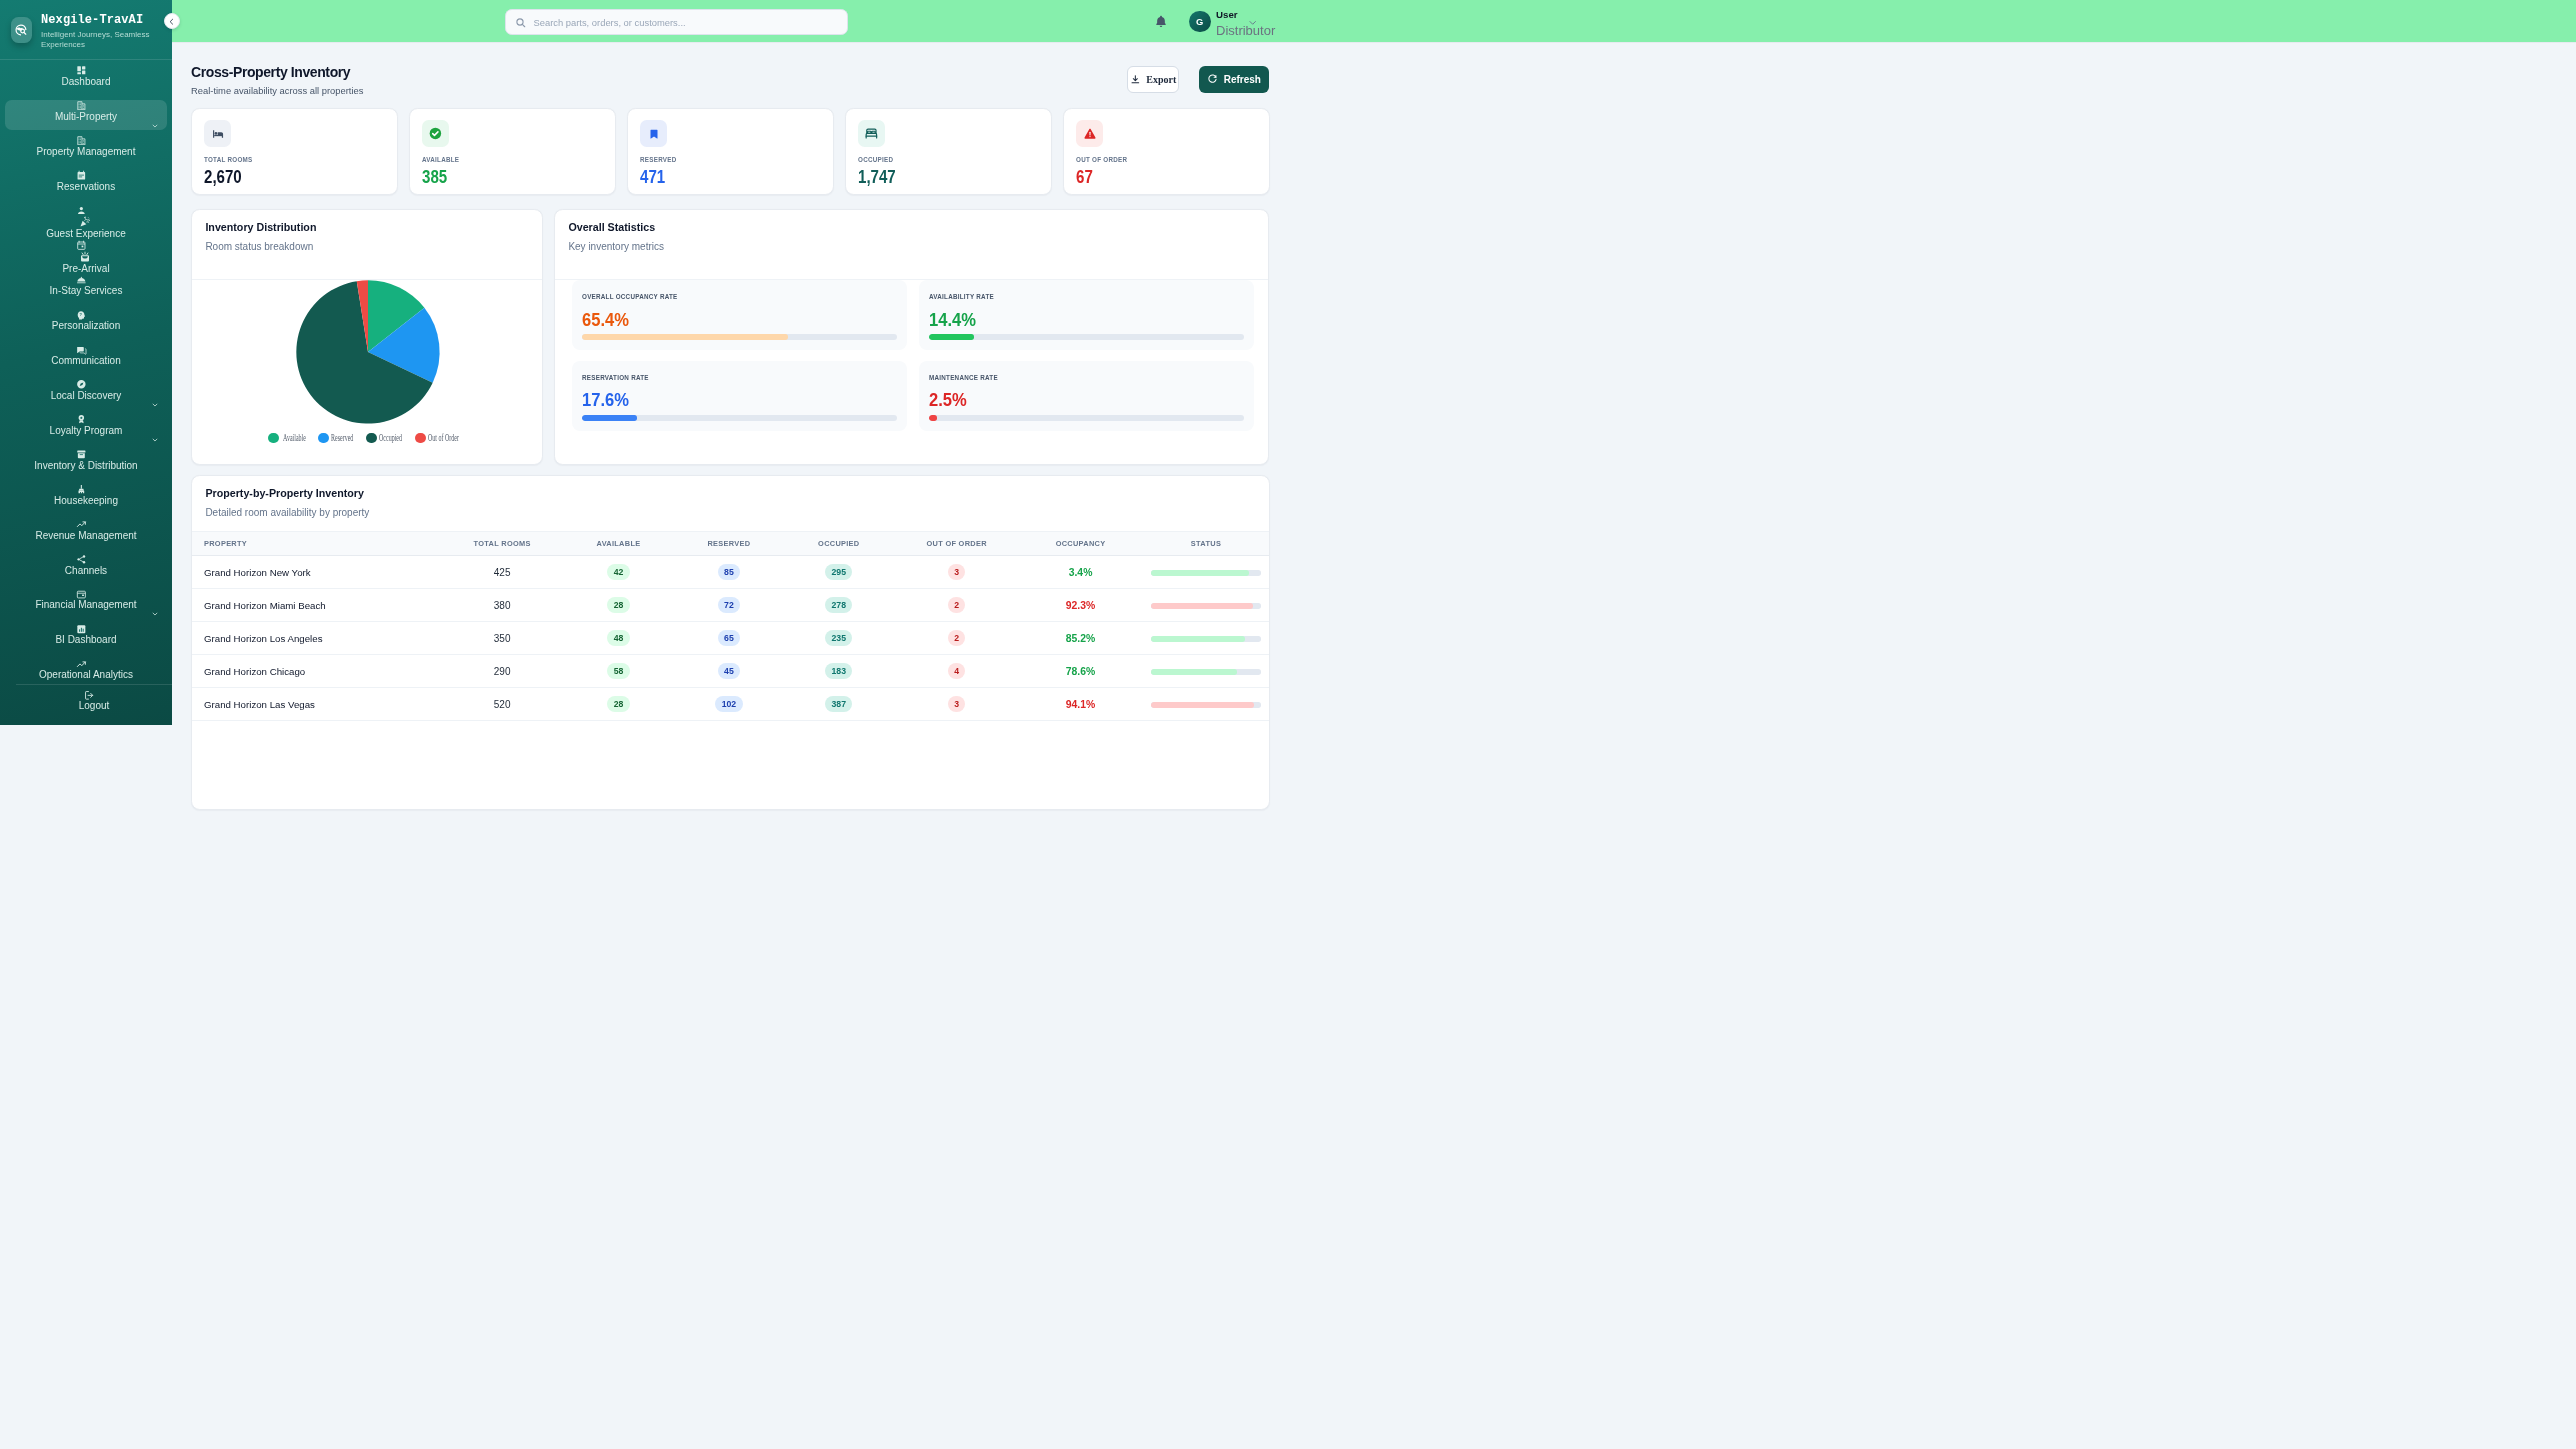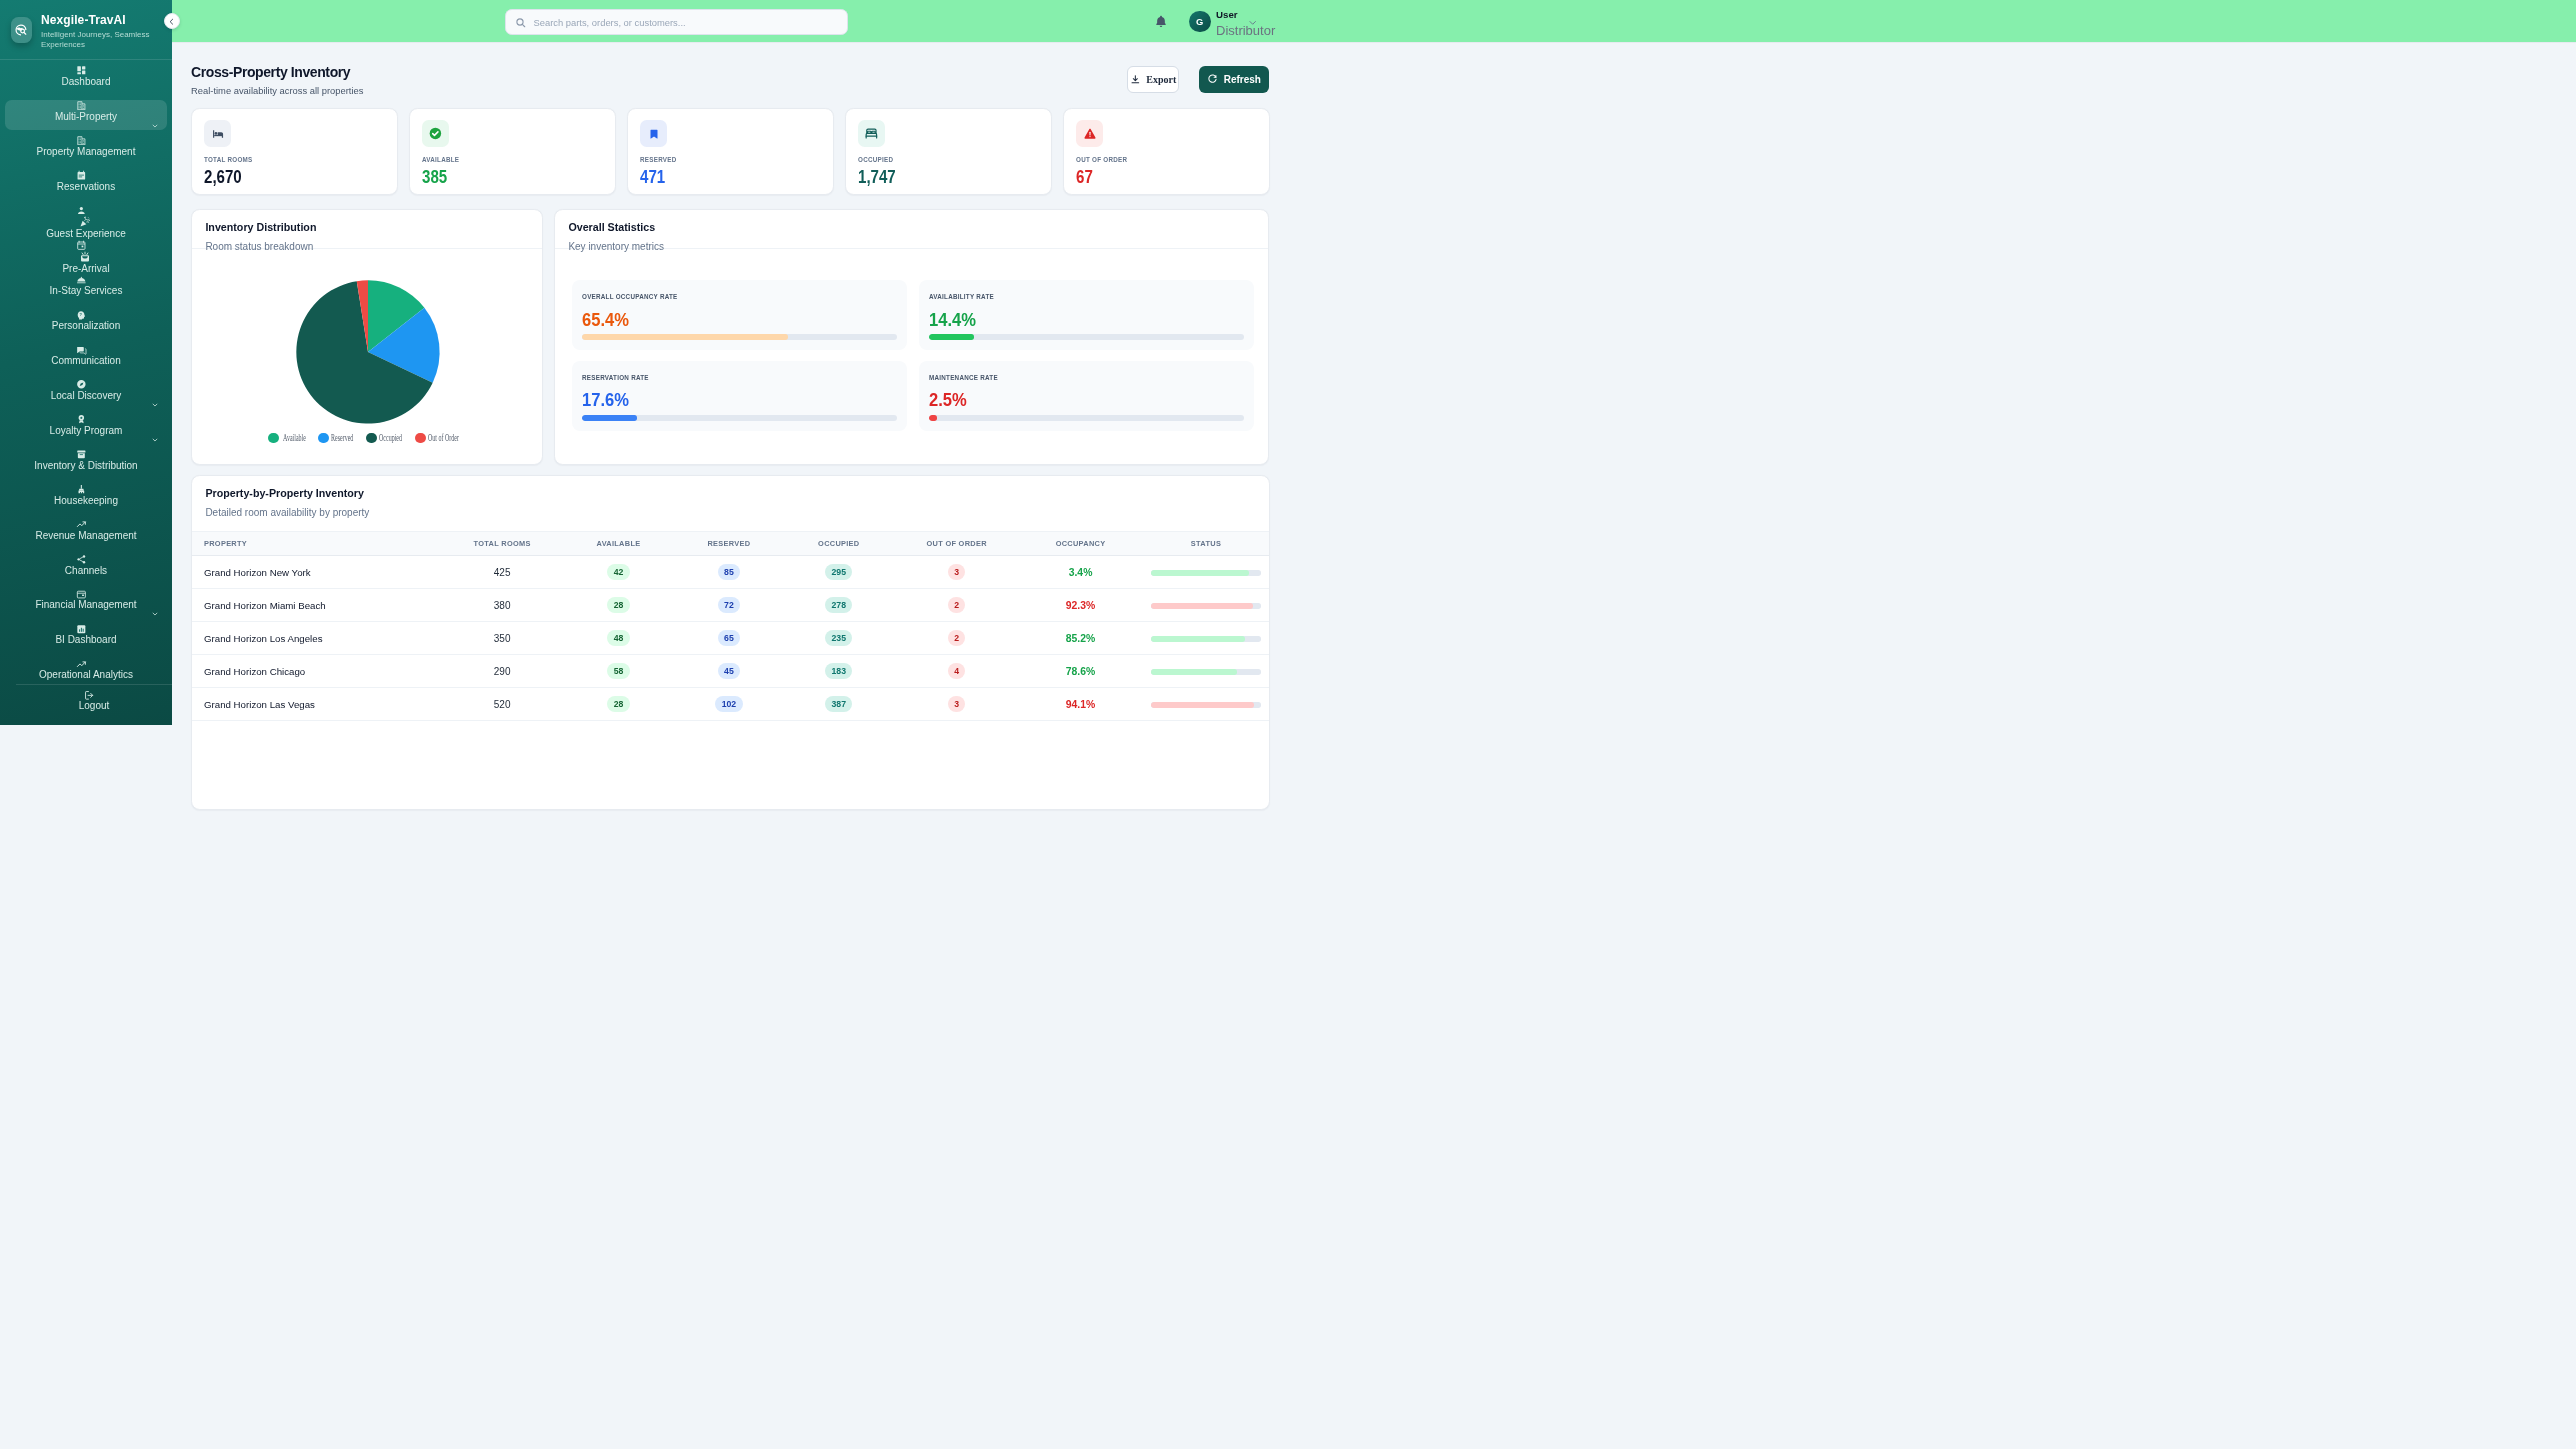--- a/index.html
+++ b/index.html
@@ -1,20 +1,20 @@
 <!DOCTYPE html>
 <html style="font-size:10.7px"><head>
 <meta charset="utf-8">
 <style>
 * { margin:0; padding:0; box-sizing:border-box; }
 html,body { width:1288px; height:725px; overflow:hidden; font-family:"Liberation Sans", sans-serif; background:#f1f5f9; }
 .sidebar { position:fixed; left:0; top:0; width:172px; height:725px; background:linear-gradient(168deg,#147b71 0%,#0e6058 48%,#0b4a44 100%); z-index:5; }
 .sb-head { position:relative; height:60px; border-bottom:0.7px solid rgba(255,255,255,0.12); }
 .logo { position:absolute; left:10.7px; top:17px; width:21.5px; height:26px; background:rgba(255,255,255,0.18); border-radius:7.4px; box-shadow:0 3.4px 6px rgba(0,0,0,0.22); display:flex; align-items:center; justify-content:center; }
-.sb-title { position:absolute; left:41px; top:12.7px; color:#fff; font-size:12px; font-weight:700; letter-spacing:0.1px; }
+.sb-title { position:absolute; left:41px; top:12.7px; color:#fff; font-size:12px; font-weight:700; letter-spacing:0.1px;font-family:Liberation Mono, monospace; }
 .sb-sub { position:absolute; left:41px; top:29.5px; width:115px; color:#b5dcd4; font-size:8px; line-height:10.4px; }
 .nav { padding:5.4px 5.4px 0 5.4px; }
 .nav-item { display:flex; align-items:center; height:29.5px; margin-bottom:5.4px; padding:0 8px; border-radius:6.7px; color:#d8ece7; font-size:10px;flex-direction:column; }
 .nav-item.active { background:rgba(255,255,255,0.13); }
 .nav-item .ni { width:10.7px; height:10.7px; flex:none; margin-right:8.7px; }
 .nav-item .ni2 { width:12px; height:12px; flex:none; margin-right:7.4px; margin-left:4.7px; }
 .nav-item .chev { margin-left:auto; width:8px; height:8px; }
 .sb-foot { position:absolute; left:0; right:0; top:684px; border-top:0.7px solid rgba(255,255,255,0.12); padding:4.7px 5.4px 0 5.4px;margin-left:16px; }
 .collapse-btn { position:fixed; left:164px; top:13.4px; width:16px; height:16px; background:#fff; border-radius:50%; border:0.7px solid #e5e9ef; box-shadow:0 1.3px 3.4px rgba(15,23,42,0.14); z-index:9; display:flex; align-items:center; justify-content:center; }
 .topbar { position:fixed; left:172px; right:0; top:0; height:43px; background:#86efac; border-bottom:0.7px solid #e7ebf0; z-index:4; }
@@ -32,21 +32,21 @@
 .btn { position:absolute; top:23px; height:27px; border-radius:6px; display:flex; align-items:center; justify-content:center; font-size:10px; font-weight:600; }
 .btn-export { left:955px; width:52px; background:#fff; border:0.7px solid #d6dde6; color:#1e293b;font-family:Liberation Serif, serif; }
 .btn-refresh { left:1027px; width:70px; background:#12584f; color:#fff; }
 .btn svg { margin-right:6px; }
 .cards { position:absolute; left:19px; top:65px; width:1079px; display:flex; gap:11.4px; }
 .scard { flex:1; height:87px; background:#fff; border:0.7px solid #e7ebf0; border-radius:8.7px; box-shadow:0 0.7px 1.3px rgba(15,23,42,0.04); position:relative; }
 .sicon { position:absolute; left:12px; top:11.4px; width:27px; height:27px; border-radius:6.7px; display:flex; align-items:center; justify-content:center; }
 .slabel { position:absolute; left:12px; top:46px; font-size:7.4px; font-weight:700; letter-spacing:0.3px; color:#64748b; transform:scaleX(.85); transform-origin:0 0; }
 .svalue { position:absolute; left:12px; top:57px; font-size:18.4px; line-height:22px; font-weight:700; color:#0f172a; transform:scaleX(.82); transform-origin:0 0; }
 .card { position:absolute; background:#fff; border:0.7px solid #e7ebf0; border-radius:8.7px; box-shadow:0 0.7px 1.3px rgba(15,23,42,0.04); }
-.chead { padding:11.4px 13.4px 0 13.4px; height:39px; border-bottom:0.7px solid #eef2f6; }
+.chead { padding:11.4px 13.4px 0 13.4px; height:70px; border-bottom:0.7px solid #eef2f6; }
 .ctitle { font-size:10.7px; font-weight:700; color:#0f172a; }
 .csub { font-size:10px; color:#64748b; margin-top:8px; }
 #card-pie { left:19px; top:166px; width:352px; height:256px; }
 #card-stats { left:382px; top:166px; width:715px; height:256px; }
 #card-table { left:19px; top:432px; width:1079px; height:335px; border-radius:8.7px; }
 .legend { position:absolute; left:0; top:222px; width:352px; height:13.4px; }
 .litem { position:absolute; font-family:"Liberation Serif", serif; font-size:10px; color:#57606e; top:0; transform:scaleX(.6); transform-origin:0 50%; white-space:nowrap; }
 .ldot { position:absolute; width:10.7px; height:10.7px; border-radius:50%; top:0.7px; }
 .mgrid { position:absolute; left:17px; top:70px; width:682px; display:grid; grid-template-columns:1fr 1fr; gap:10.7px 11.4px; }
 .mbox { background:#f8fafc; border-radius:8px; height:70px; position:relative; padding:12px 10px; }

